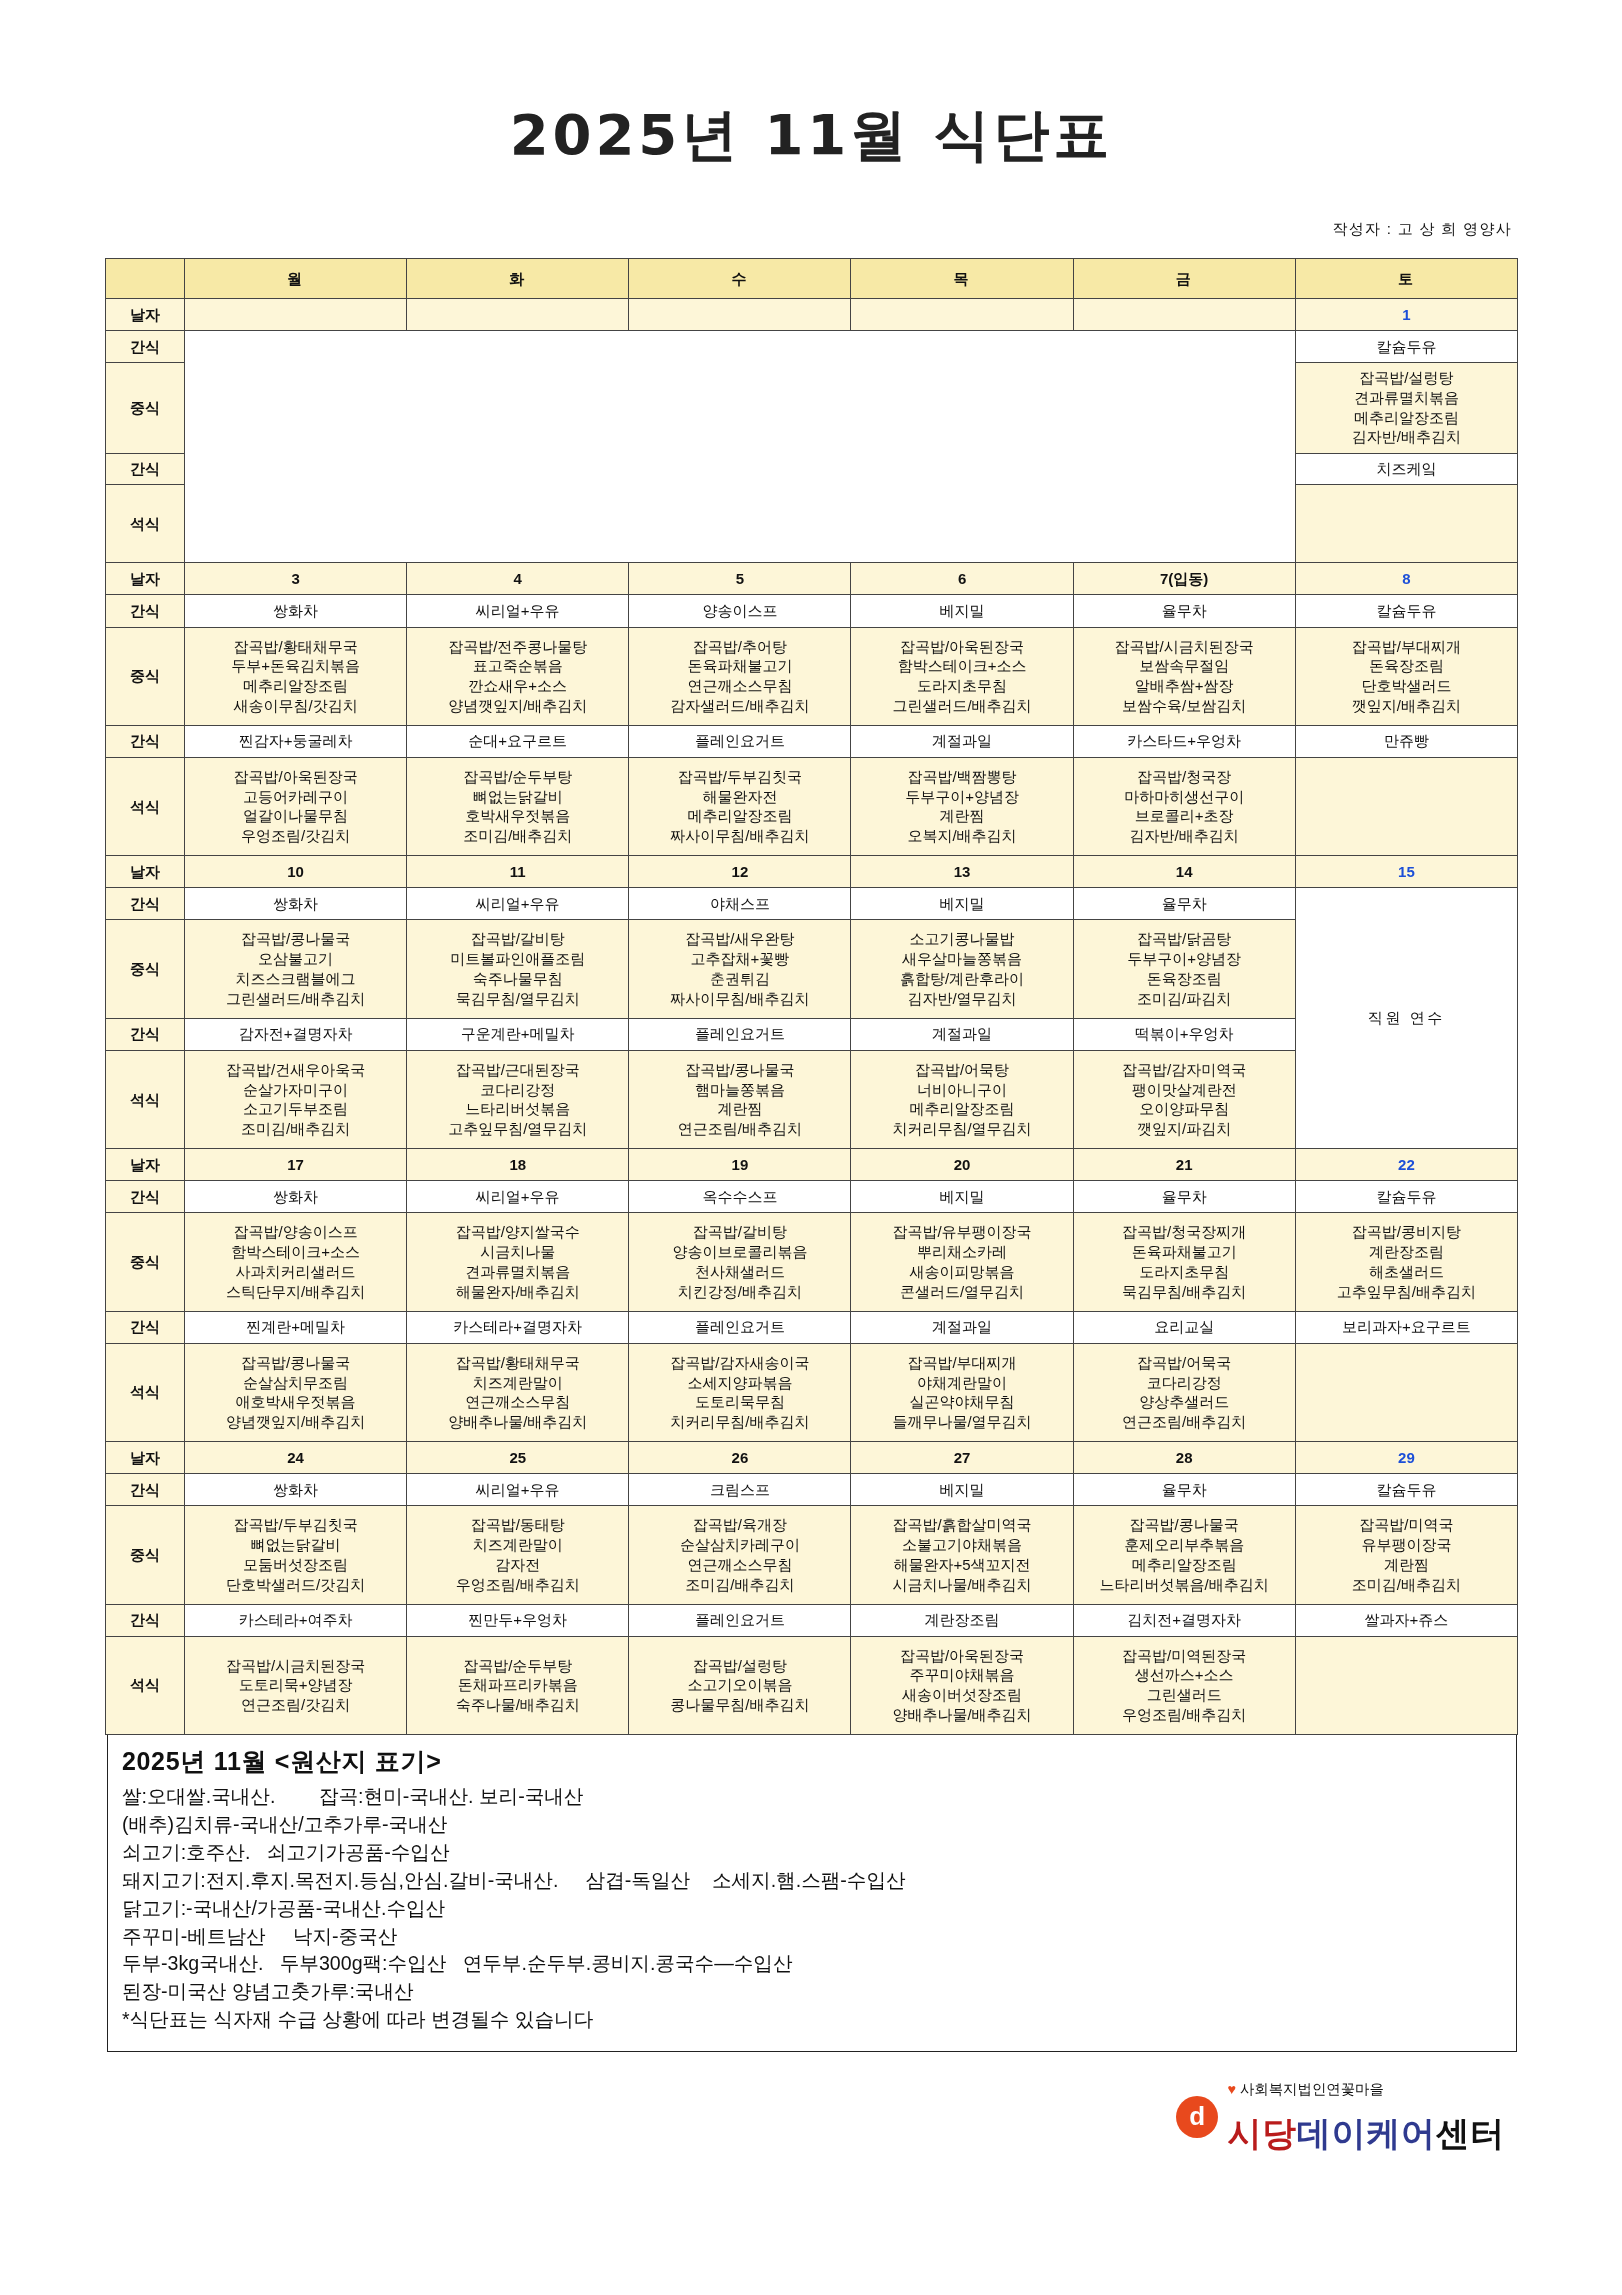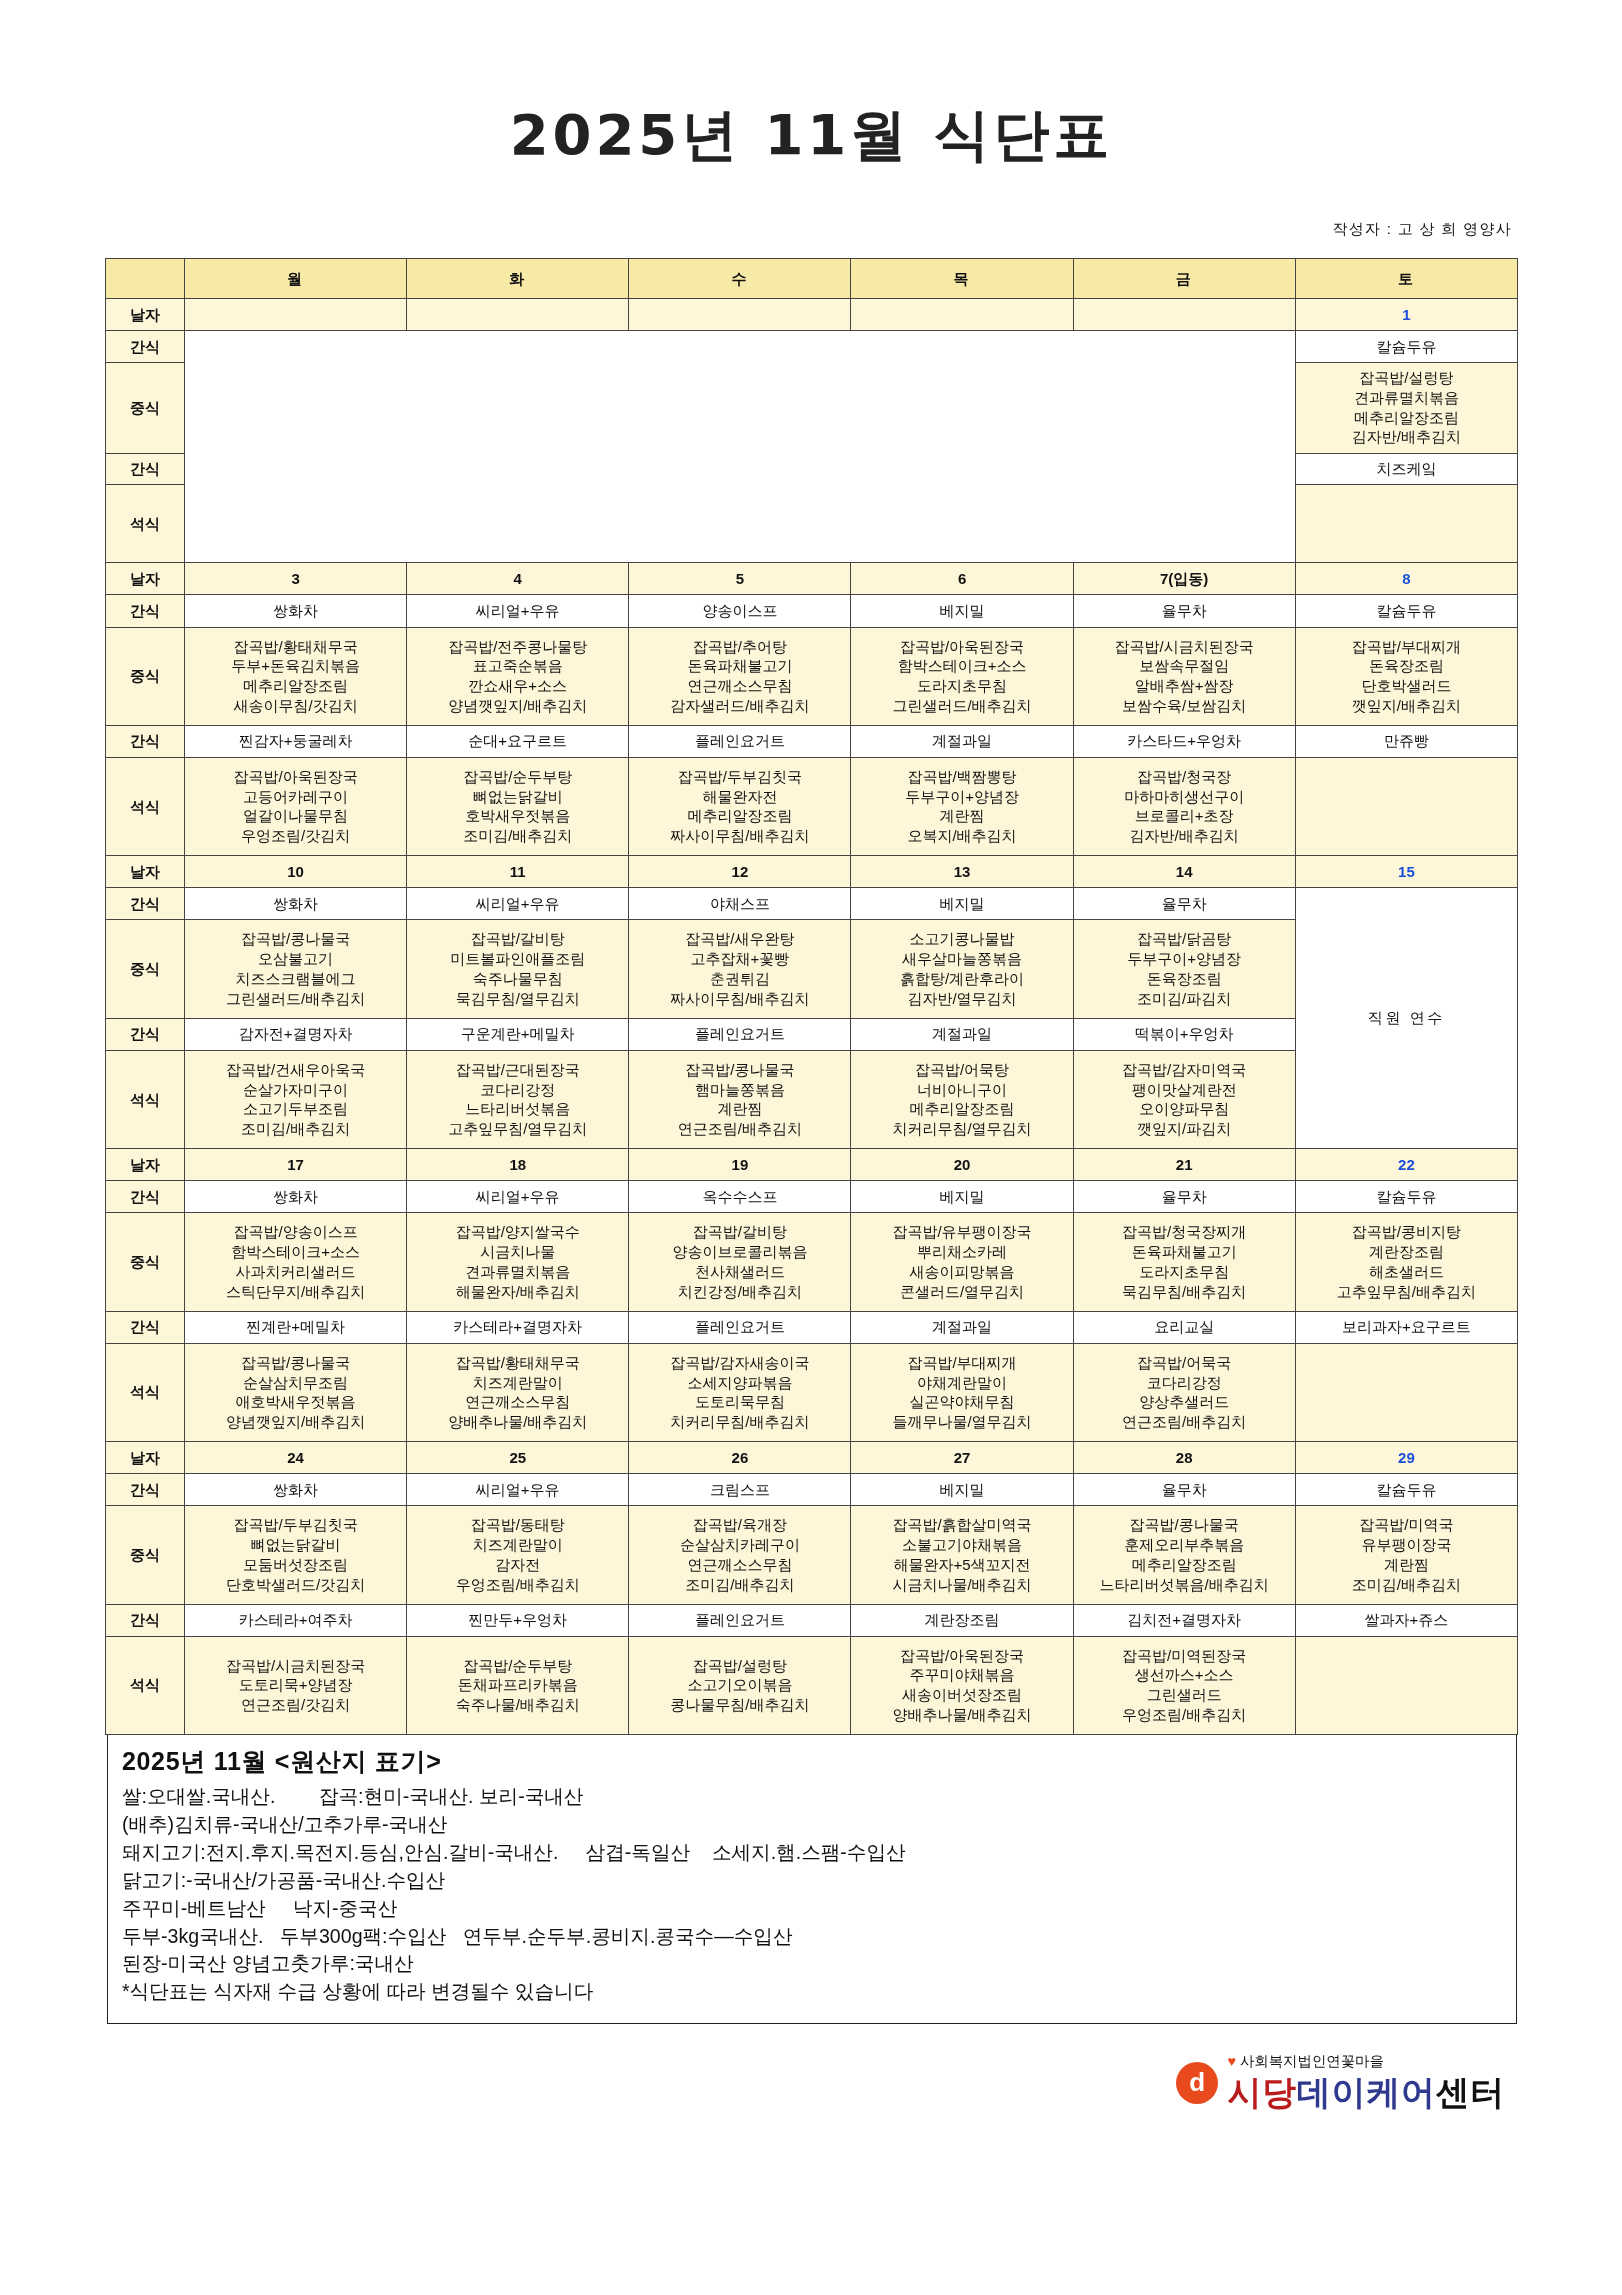--- a/index.html
+++ b/index.html
@@ -94,21 +94,21 @@
     padding-right:118px;
   }
   .brandwrap{display:flex; align-items:center; gap:9.2px;}
   .bmark{
     width:42px;height:42px;border-radius:50%;
     background:#e8491d; color:#fff; font-weight:bold;
     display:flex;align-items:center;justify-content:center;
     font-size:26px;
   }
   .btext{display:flex;flex-direction:column;line-height:1.1;}
-  .bsmall{font-size:14.4px;color:#111;margin-bottom:4px;}
+  .bsmall{font-size:14.4px;color:#111;margin-bottom:17px;}
   .bsmall .redstar{color:#e8491d;}
   .bbig{font-size:34px;font-weight:bold;letter-spacing:0.7px;}
   .bbig .b1{color:#b91c1c;}
   .bbig .b2{color:#2f3a8f;}
   .bbig .b3{color:#111;}
   .training{font-size:19.6px; letter-spacing:2.6px;}
 </style>
 </head>
 <body>
 
@@ -650,20 +650,21 @@
           <td class="meal" style="height: 92px;"></td>
         </tr>
       </tbody>
   </table>
 
   <div class="origin">
     <div class="otitle">2025년 11월 &lt;원산지 표기&gt;</div>
     <div id="origin-lines">
         <div class="oline">쌀:오대쌀.국내산.        잡곡:현미-국내산. 보리-국내산</div>
         <div class="oline">(배추)김치류-국내산/고추가루-국내산</div>
+        <div class="oline">쇠고기:호주산.   쇠고기가공품-수입산</div>
         <div class="oline">돼지고기:전지.후지.목전지.등심,안심.갈비-국내산.     삼겹-독일산    소세지.햄.스팸-수입산</div>
         <div class="oline">닭고기:-국내산/가공품-국내산.수입산</div>
         <div class="oline">주꾸미-베트남산     낙지-중국산</div>
         <div class="oline">두부-3kg국내산.   두부300g팩:수입산   연두부.순두부.콩비지.콩국수—수입산</div>
         <div class="oline">된장-미국산 양념고춧가루:국내산</div>
         <div class="oline">*식단표는 식자재 수급 상황에 따라 변경될수 있습니다</div>
       </div>
   </div>
 
   <div class="footer">

